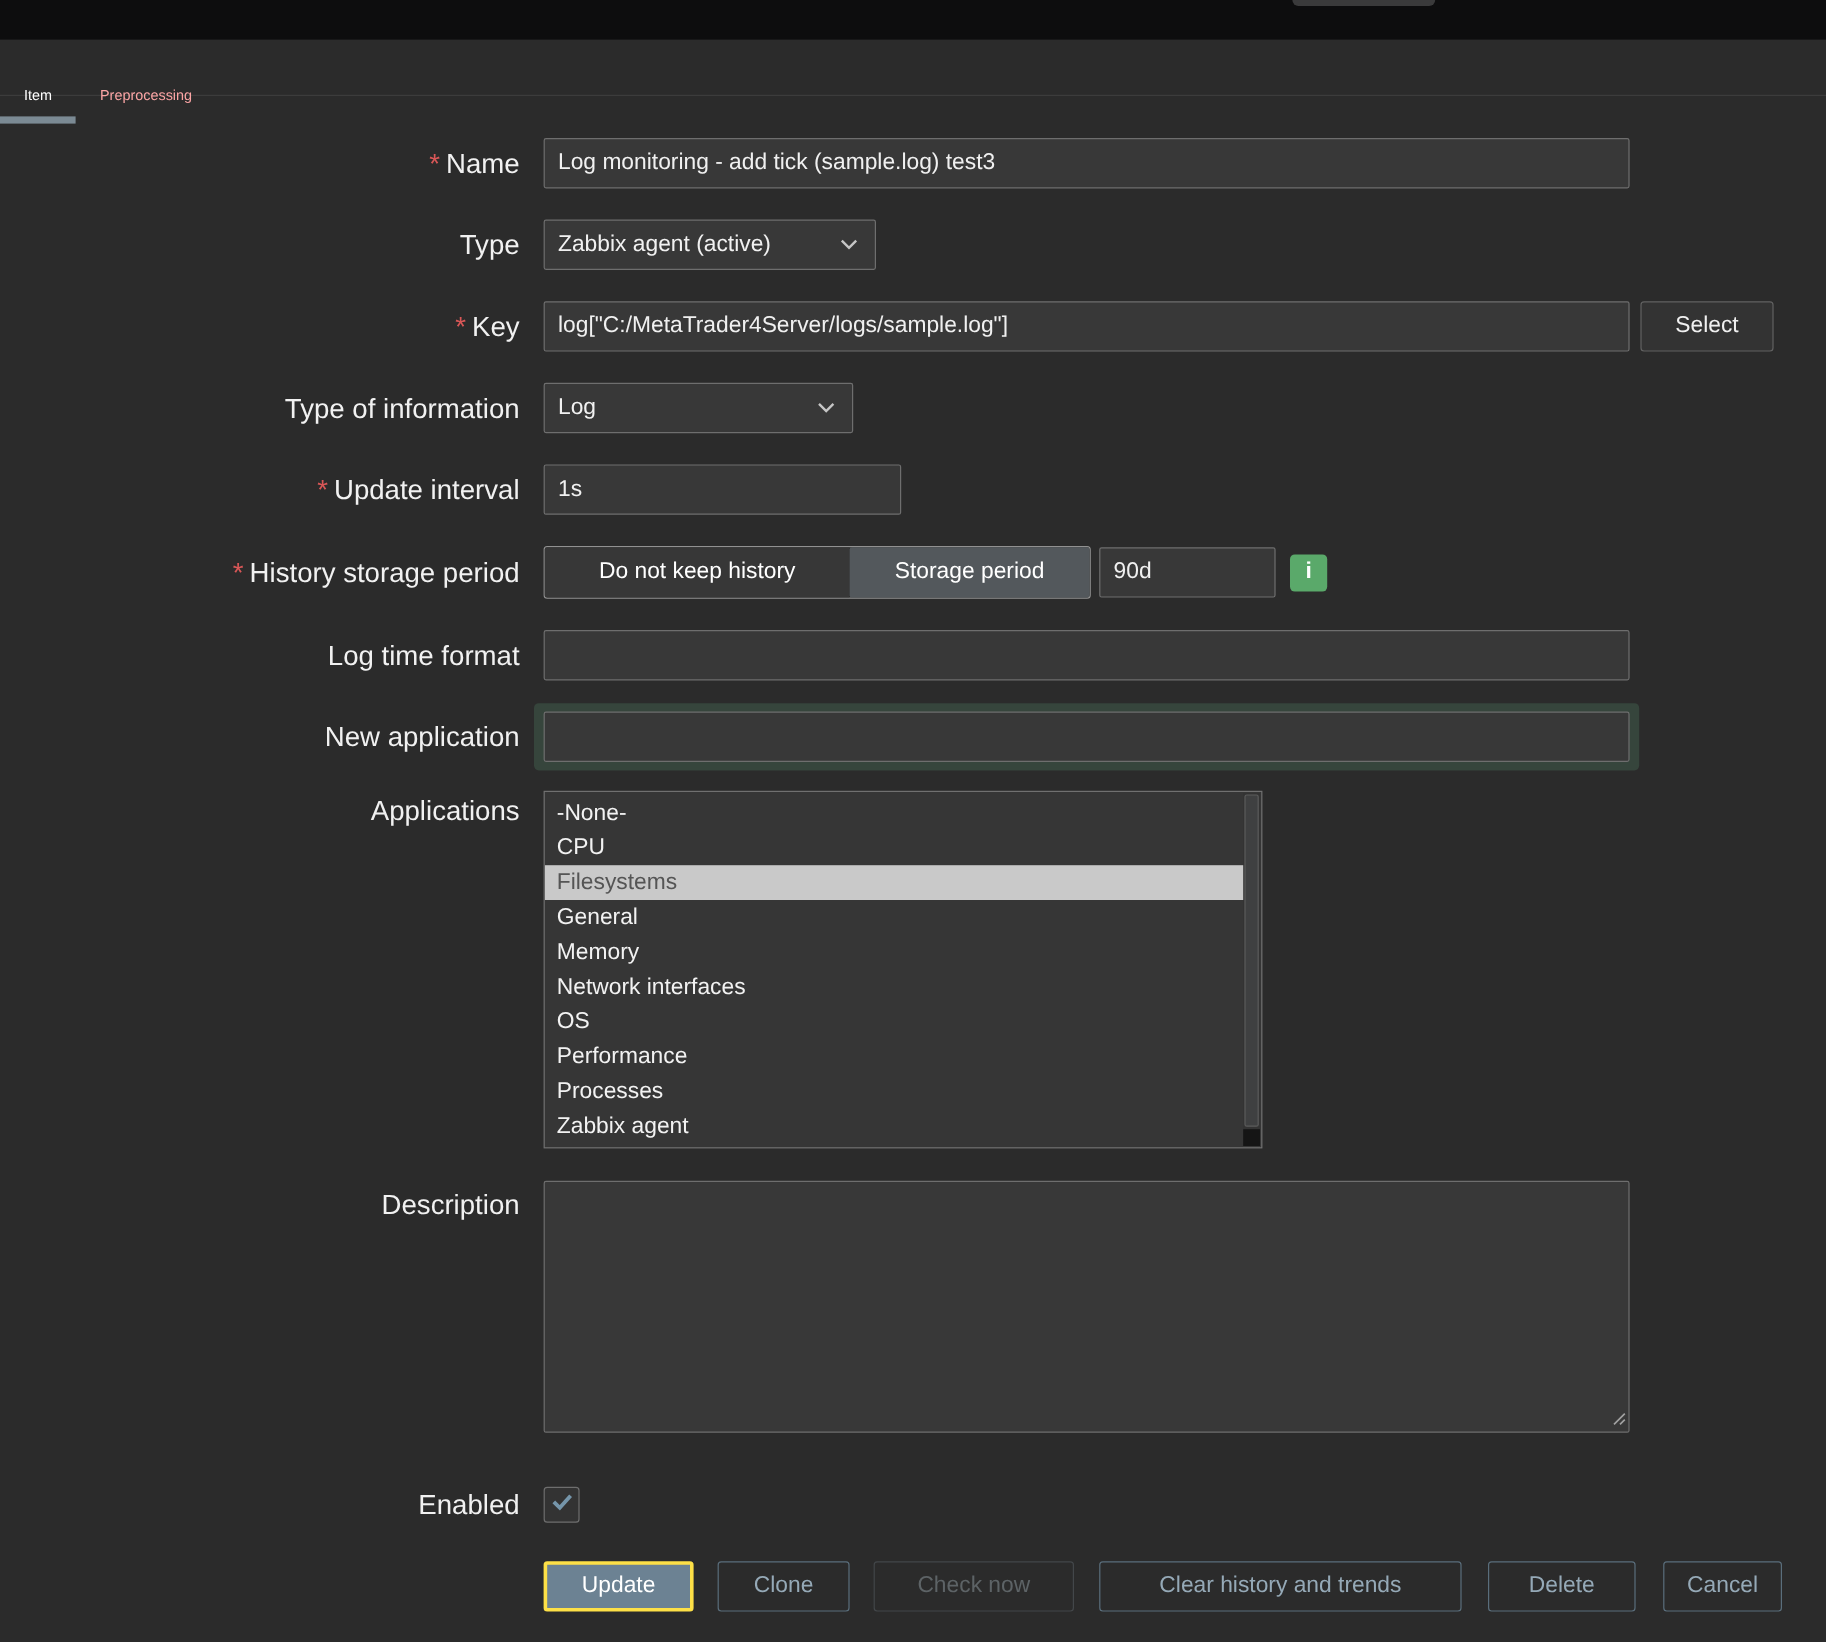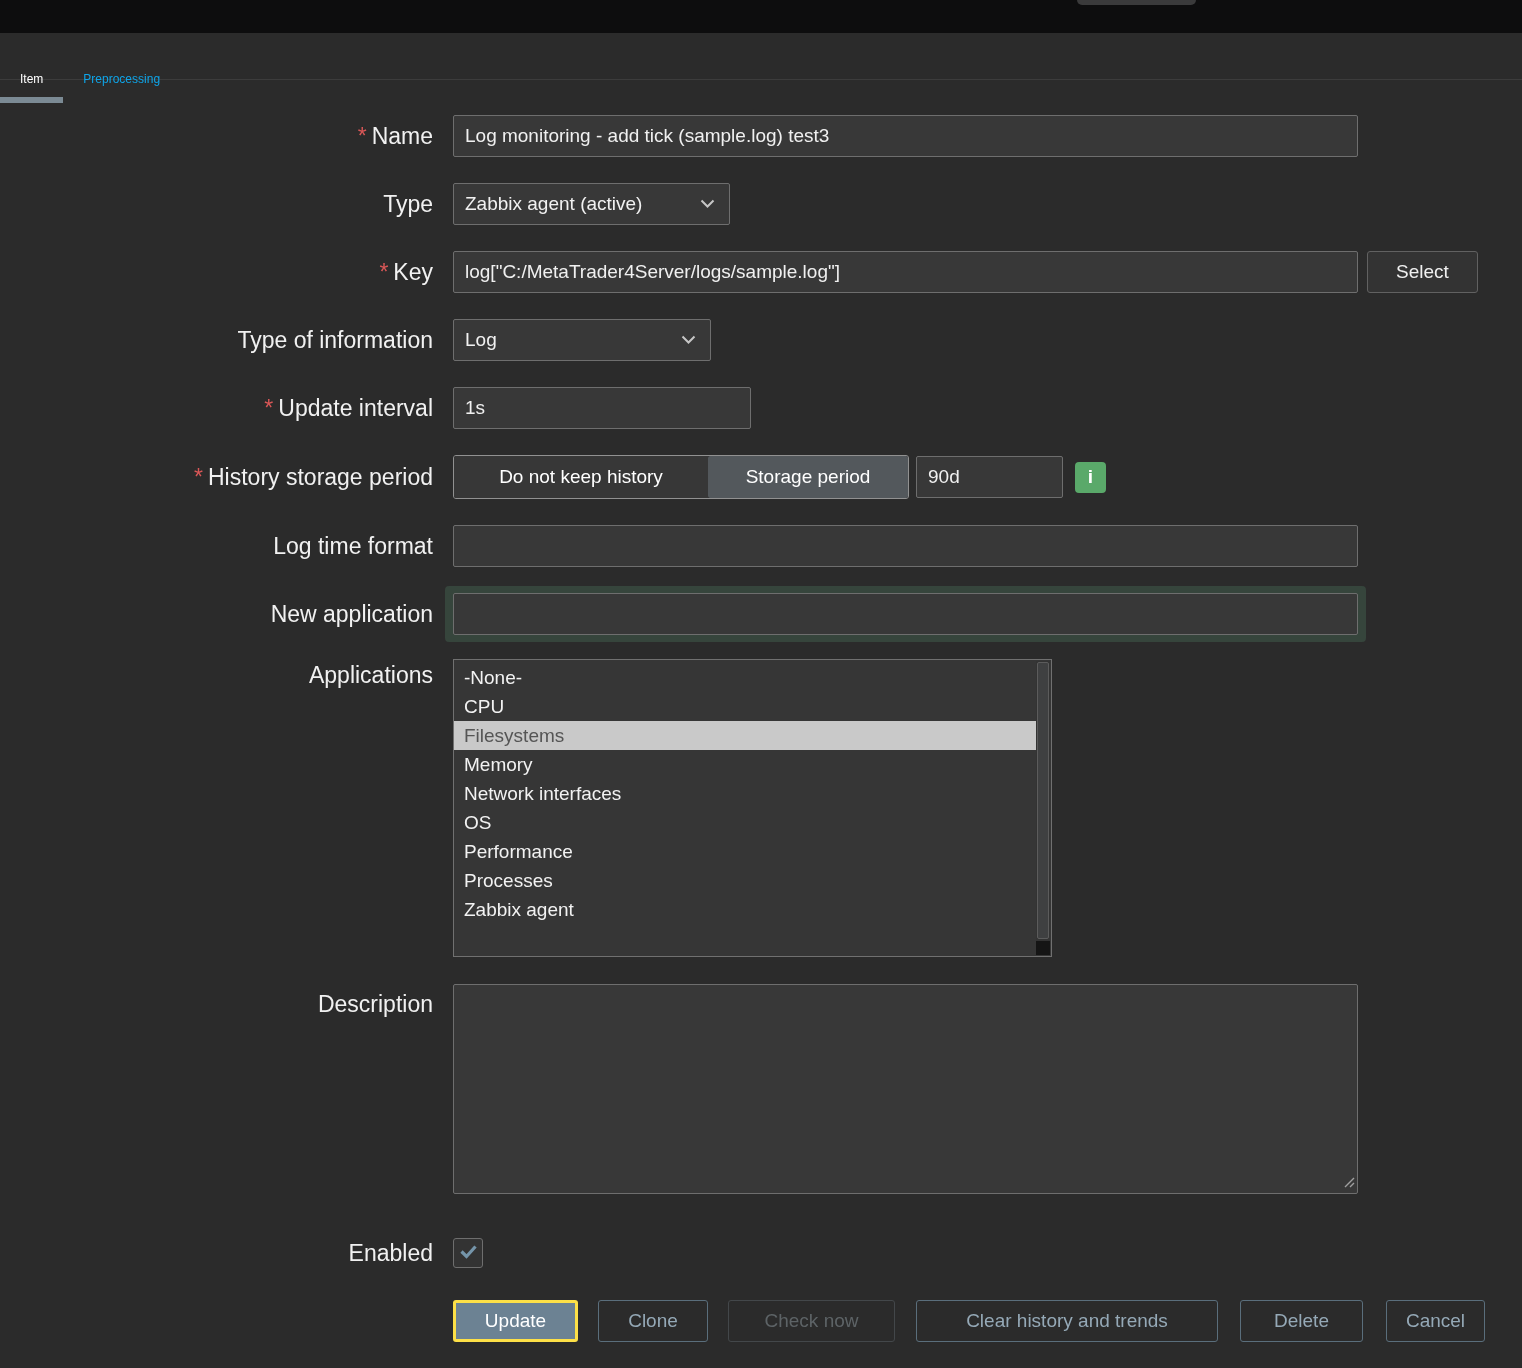--- a/index.html
+++ b/index.html
@@ -10,21 +10,21 @@
   .topbar-partial { position:absolute; left:1077px; top:-10px; width:119px; height:15px;
                     background:#3a3a3b; border-radius:0 0 5px 5px; }
 
   .tabbar { position:relative; height:47px; display:flex; align-items:center;
             border-bottom:1px solid #3c3c3c; }
   .tab { position:relative; height:100%; display:flex; align-items:center;
          padding:0 20px; font-size:12px; cursor:pointer;margin-top:45px; }
   .tab.active { color:#ffffff; }
   .tab.active::after { content:""; position:absolute; left:0; right:0; bottom:-1px;
                        height:6px; background:#7b8a94; }
-  .tab.link { color:#0ea5e9;justify-content:flex-end; }
+  .tab.link { color:#fca5a5;justify-content:flex-end; }
 
   .form { padding-top:0; }
   .row { display:flex; align-items:center; margin-top:26px; }
   .row.top { align-items:flex-start; }
   .label-col { width:433px; text-align:right; font-size:23px; color:#f1f1f1;
                flex:0 0 433px; line-height:24px; }
   .label-col .req { color:#d95757; margin-right:5px; }
   .control-col { margin-left:20px; display:flex; align-items:center; }
 
   .txt { background:#383838; border:1px solid #6e6e6e; border-radius:2px;
@@ -188,20 +188,21 @@
     </div>
   </div>
 
   <div class="row top" style="margin-top:17px;">
     <div class="label-col" style="padding-top:4px;">Applications</div>
     <div class="control-col">
       <div class="listbox">
         <div class="opt">-None-</div>
         <div class="opt">CPU</div>
         <div class="opt selected">Filesystems</div>
+        <div class="opt">General</div>
         <div class="opt">Memory</div>
         <div class="opt">Network interfaces</div>
         <div class="opt">OS</div>
         <div class="opt">Performance</div>
         <div class="opt">Processes</div>
         <div class="opt">Zabbix agent</div>
         <div class="list-scrollbar">
           <div class="list-thumb"></div>
           <div class="list-trackend"></div>
         </div>

